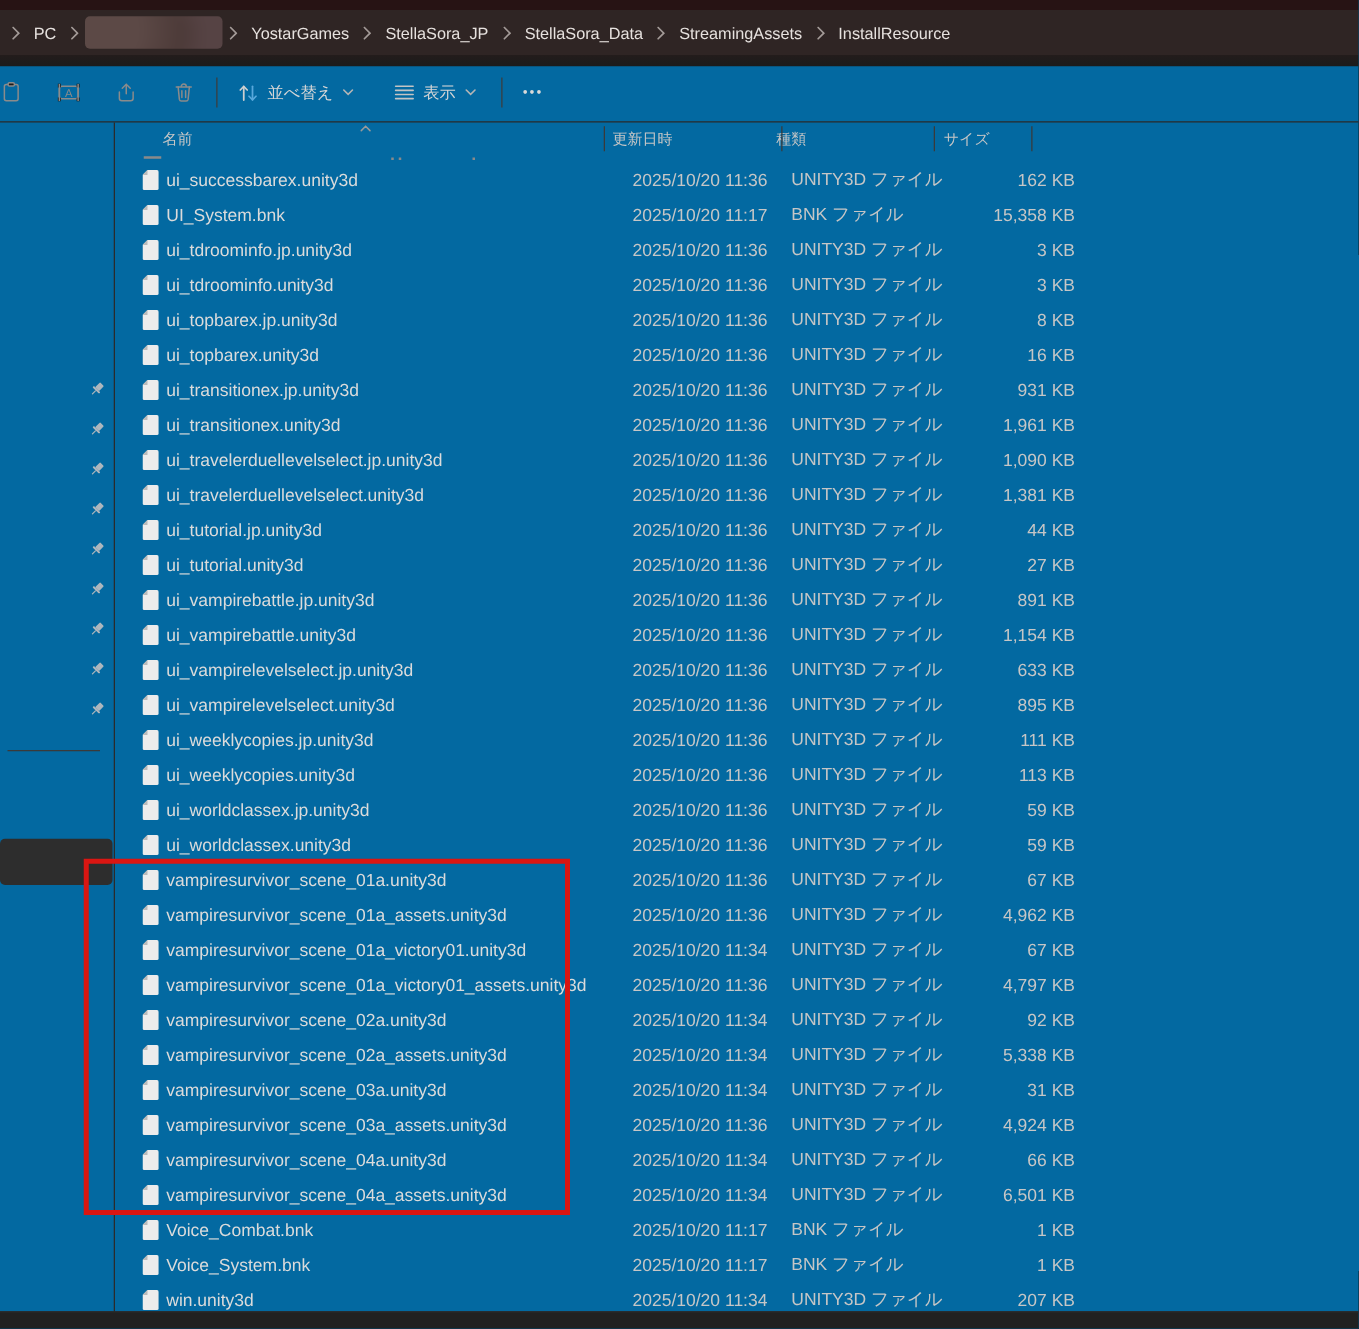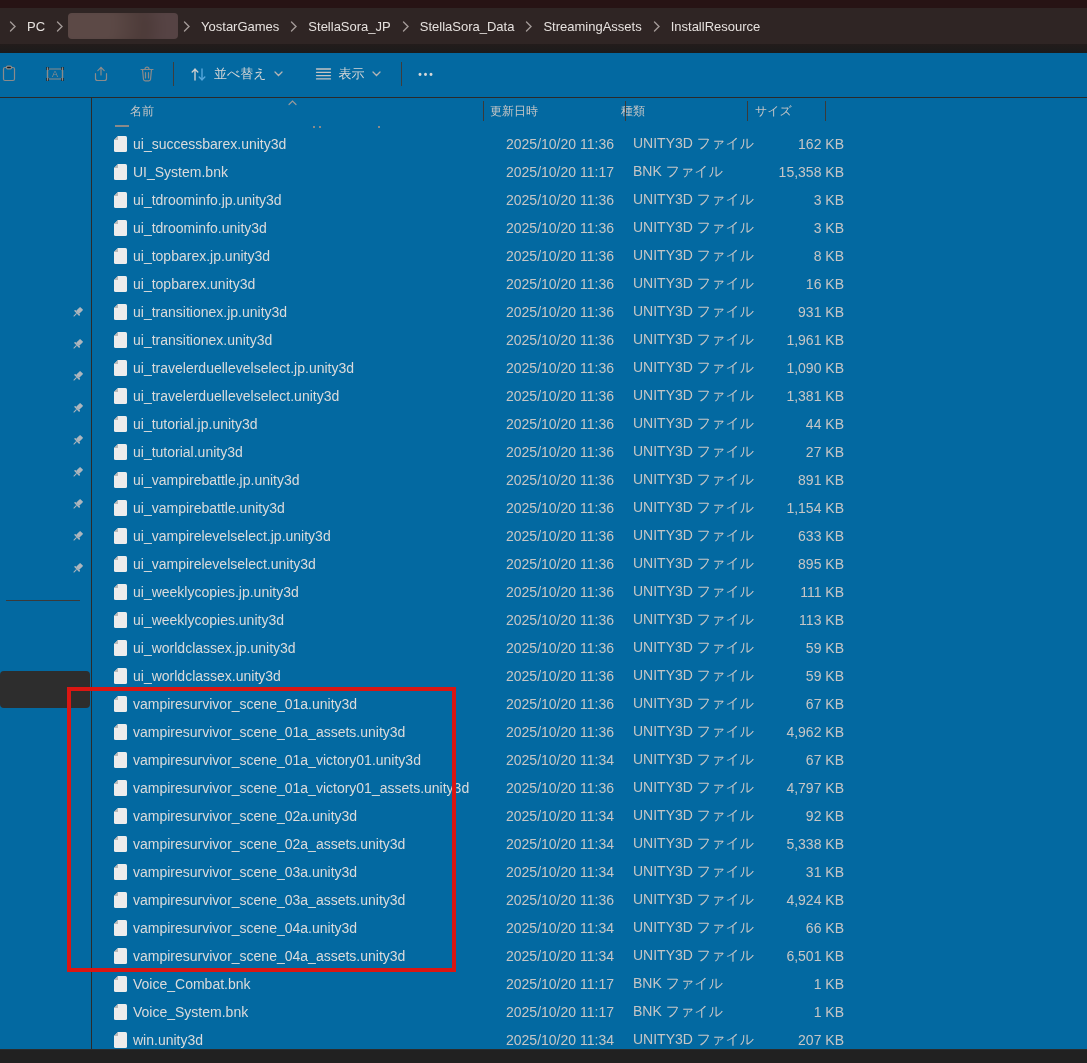--- a/index.html
+++ b/index.html
@@ -54,21 +54,21 @@
   
   .frag { position:absolute; background:#8a8a8a; }
   
   .rows { position:absolute; top:32px; left:0; right:0; }
   .row { position:relative; height:28px; font-size:14px; color:#c6c6c6; }
   .row span { position:absolute; top:50%; transform:translateY(-50%); white-space:nowrap; }
   .c-icon  { left:22px; display:inline-flex; }
   .c-name  { left:41px; color:#dbdbdb; }
   .c-date  { left:414px; }
   .c-type  { left:541px; }
-  .c-size  { left:592px; width:160px; text-align:right; }
+  .c-size  { left:560px; width:160px; text-align:right;padding-left:48px; }
   
   .annotation {
     position:absolute; left:67px; top:687px; width:389px; height:285px;
     border:4px solid #da1612; box-sizing:border-box; z-index:6; pointer-events:none;
   }
   .statusbar { position:absolute; left:0; right:0; bottom:0; height:13px; background:#212121; border-top:1px solid #2b2b2b; }
 </style>
 </head>
 <body>
 

